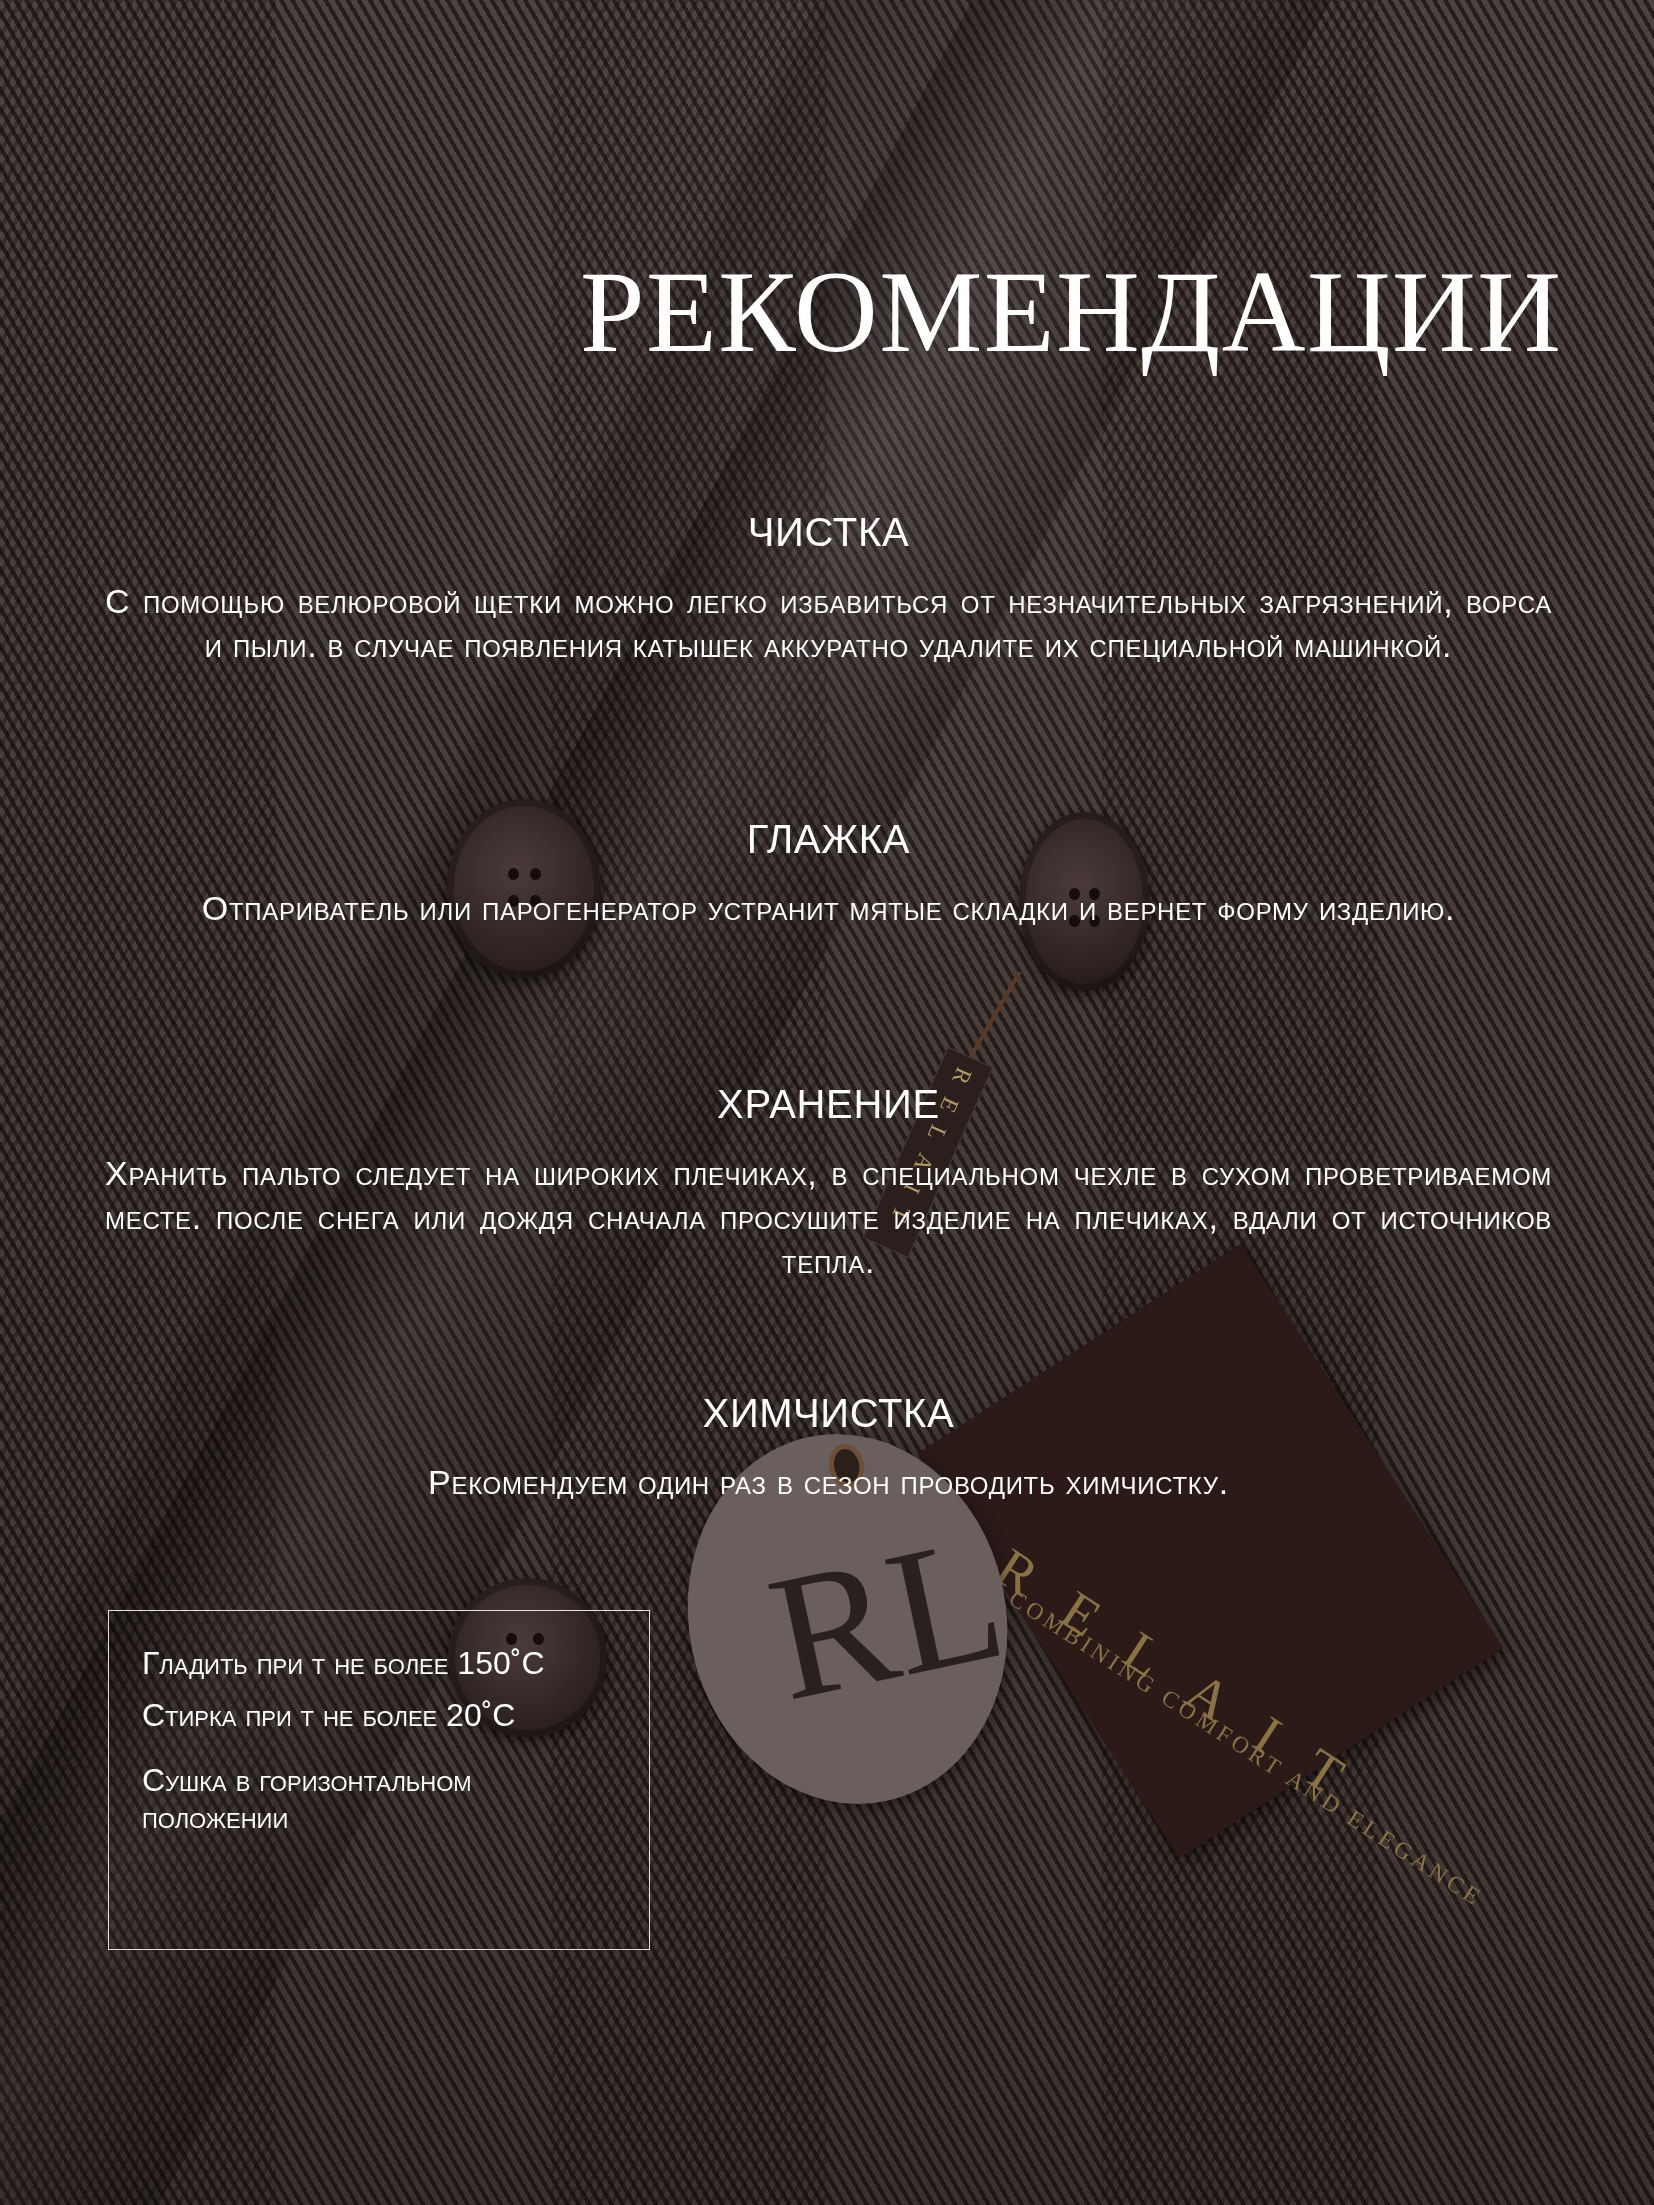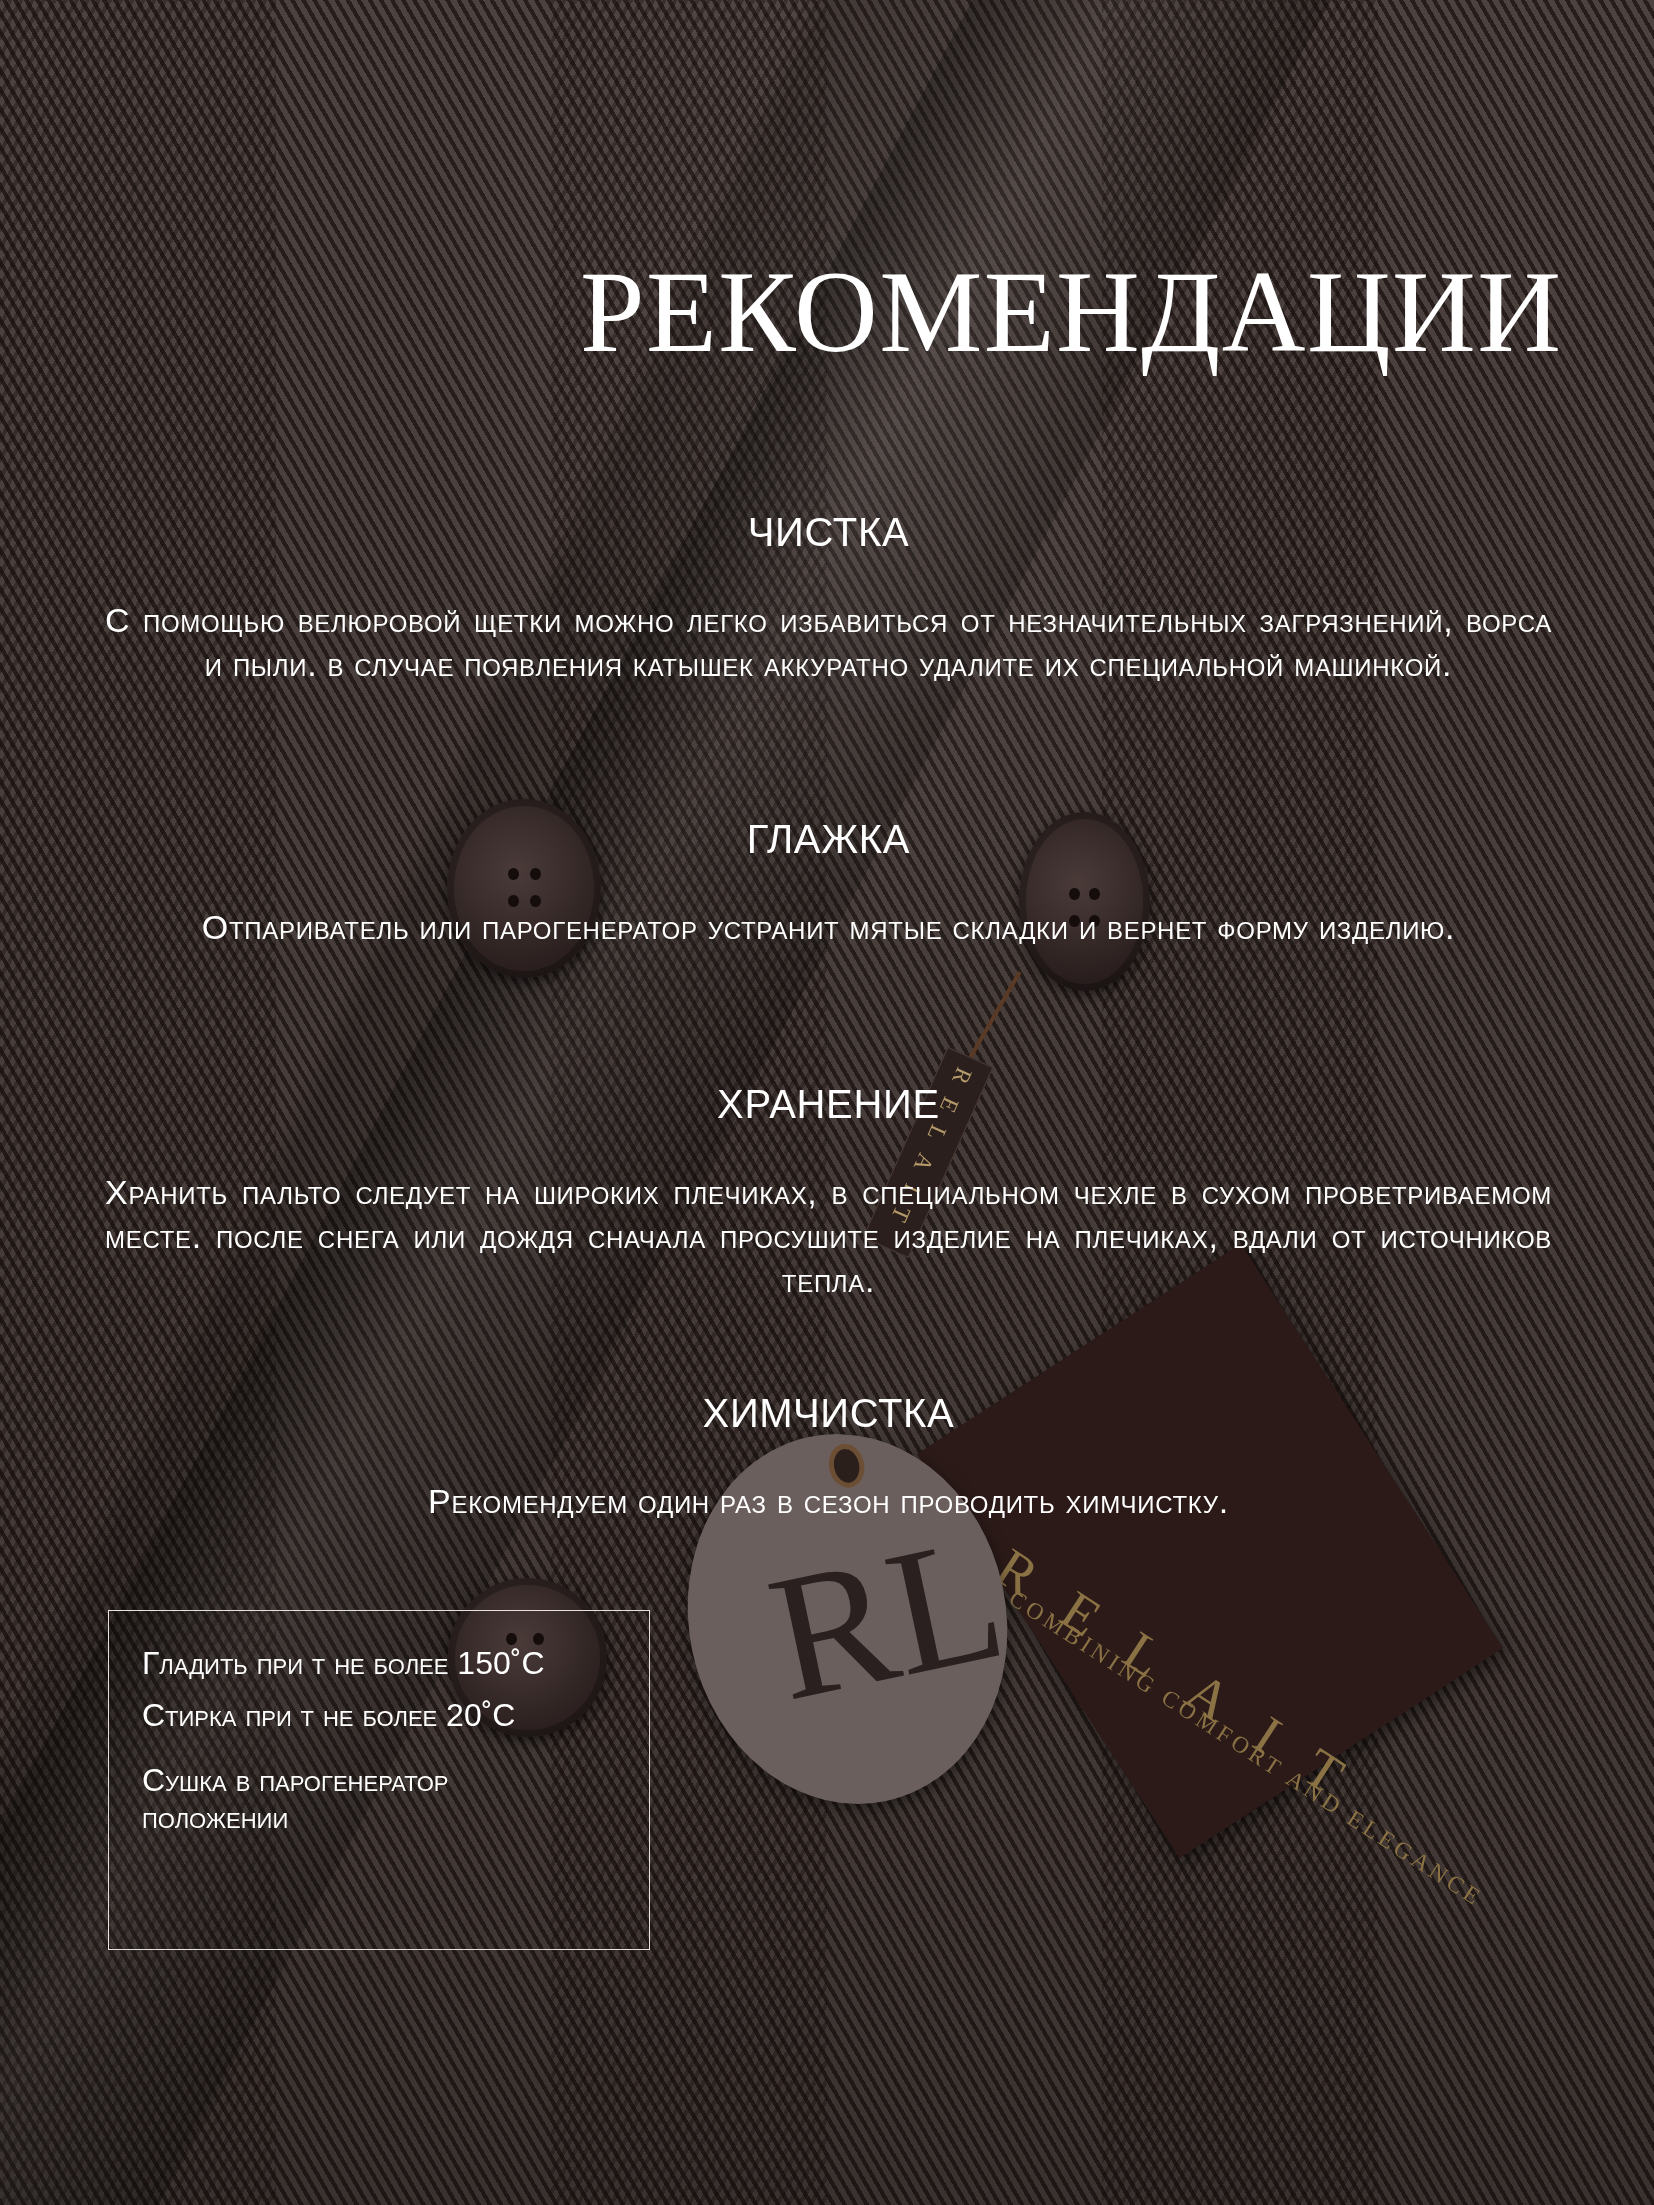--- a/index.html
+++ b/index.html
@@ -32,21 +32,21 @@
   .tag-rect .slogan{position:absolute;left:13.8px;top:165px;width:427px;color:#8a7245;font-family:"Liberation Serif",serif;font-size:23.4px;letter-spacing:4.1px;transform:rotate(66deg);transform-origin:0 0;white-space:nowrap;}
   .tag-oval{position:absolute;left:689px;top:1433px;width:317px;height:372px;border-radius:50%;background:#6a5f5c;transform:rotate(-12deg);box-shadow:0 5.5px 16.5px rgba(0,0,0,0.45);}
   .tag-oval .eyelet{position:absolute;left:172px;top:13.8px;width:25px;height:34px;border-radius:50%;border:5.5px solid #6b4e34;background:#2b1f1c;}
   .tag-oval .mono{position:absolute;left:83px;top:103px;font-family:"Liberation Serif",serif;color:#2a2020;font-size:179px;line-height:1;}
 
   .title{position:absolute;left:0;right:0;font-family:"Liberation Serif","DejaVu Serif",serif;color:#fff;font-size:116px;font-weight:400;letter-spacing:1.4px;line-height:1;}
   .title.l1{top:128px;left:131px;}
   .title.l2{top:254px;left:580px;}
   .section{position:absolute;left:105px;width:1447px;text-align:center;}
   .h{font-size:40px;letter-spacing:0.7px;text-transform:uppercase;}
-  .p{font-size:34px;line-height:44px;text-align:justify;text-align-last:center;font-variant:small-caps;text-transform:lowercase;letter-spacing:0.7px;margin-top:43px;}
+  .p{font-size:34px;line-height:44px;text-align:justify;text-align-last:center;font-variant:small-caps;text-transform:lowercase;letter-spacing:0.7px;margin-top:24px;}
   .p::first-letter{text-transform:uppercase;}
   .care-box{position:absolute;left:108px;top:1610px;width:542px;height:340px;border:1.4px solid #e8e2de;box-sizing:border-box;padding:34px 33px;}
   .care-box .row{font-size:32px;font-variant:small-caps;margin-bottom:15px;line-height:37px;}
   .care-box .row.gap{margin-top:27.6px;line-height:37px;}
 </style>
 </head>
 <body>
 
 <div class="page">
   <div class="chev"></div>
@@ -98,16 +98,16 @@
     <div class="p">Хранить пальто следует на широких плечиках, в специальном чехле в сухом проветриваемом месте. После снега или дождя сначала просушите изделие на плечиках, вдали от источников тепла.</div>
   </div>
   <div class="section" style="top:1391px;">
     <div class="h">Химчистка</div>
     <div class="p" style="">Рекомендуем один раз в сезон проводить химчистку.</div>
   </div>
 
   <div class="care-box">
     <div class="row">Гладить при t не более 150˚C</div>
     <div class="row">Стирка при  t не более 20˚C</div>
-    <div class="row gap" style="width:386px;">Сушка в парогенератор положении</div>
+    <div class="row gap" style="width:386px;">Сушка в горизонтальном положении</div>
   </div>
 </div>
 
 
 </body></html>

